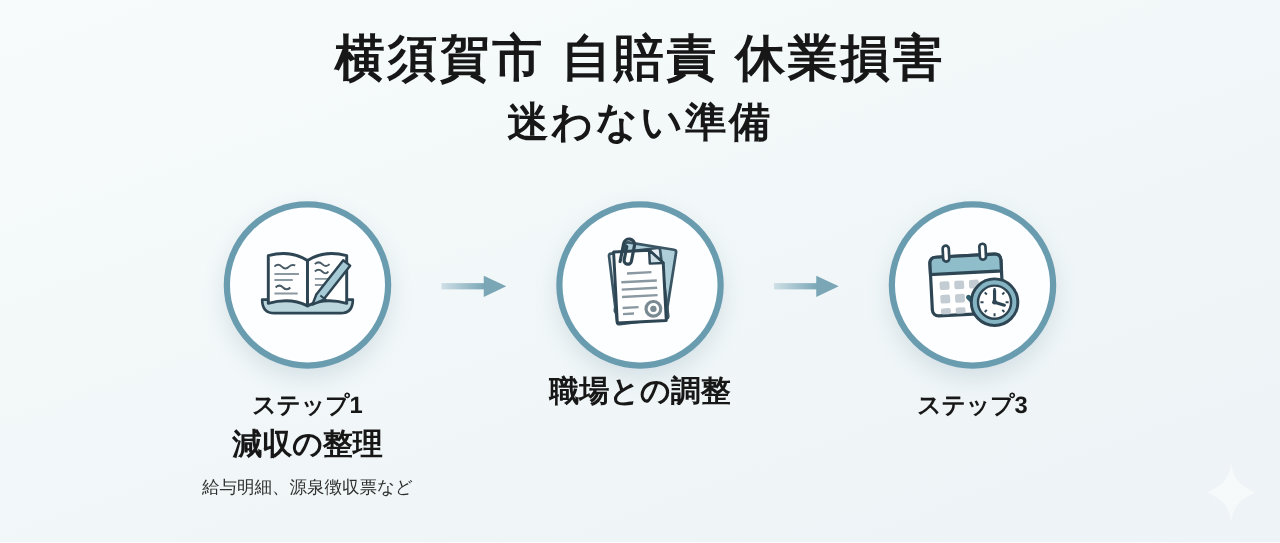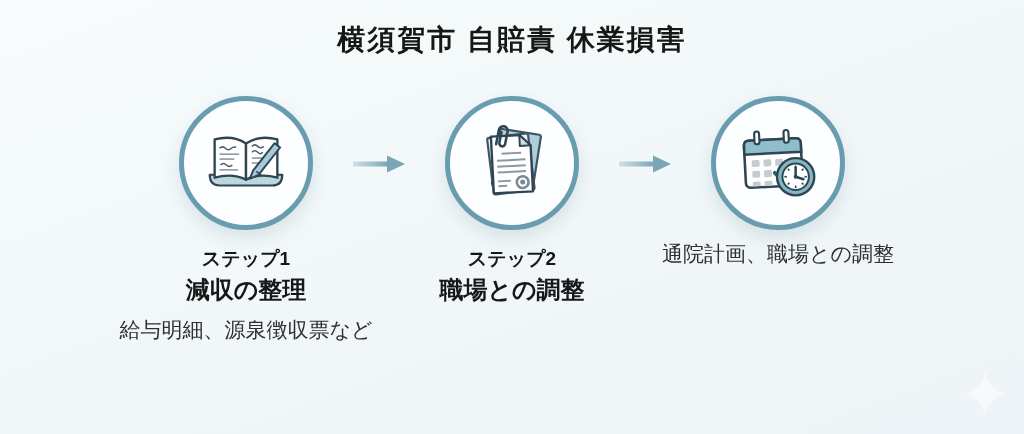--- a/index.html
+++ b/index.html
@@ -26,21 +26,21 @@
     position:relative;
     width:1024px;height:434px;
     background:linear-gradient(160deg,#f7fbfc 0%,#f1f7f8 55%,#edf3f6 100%);
     overflow:hidden;
   }
   .header{
     padding-top:24px;
     text-align:center;
   }
   .title{
-    font-size:28px;
+    font-size:40px;
     font-weight:800;
     letter-spacing:2px;
     line-height:1.15;
   }
   .subtitle{
     font-size:33px;
     font-weight:800;
     letter-spacing:2px;
     margin-top:6px;
   }
@@ -77,40 +77,41 @@
     font-weight:700;
   }
   .step-heading{
     margin-top:2px;
     font-size:24px;
     font-weight:800;
     text-align:center;
   }
   .step-desc{
     margin-top:10px;
-    font-size:21px;
+    font-size:14px;
     font-weight:400;
     color:var(--muted-text);
     white-space:nowrap;
   }
   .sparkle{
     position:absolute;
     left:966px;top:371px;
     width:38px;height:46px;
     opacity:.55;
     filter:blur(.6px);
   }
 </style>
 </head>
 <body>
 
 <div class="canvas">
 
   <div class="header">
     <div class="title">横須賀市 自賠責 休業損害</div>
+    <div class="subtitle">迷わない準備</div>
   </div>
 
   <div class="steps-row">
 
     <div class="step-col">
       <div class="circle">
         <svg viewBox="0 0 100 100" aria-hidden="true">
           <path d="M13 62 L87 62 Q87 73 77 73 L23 73 Q13 73 13 62 Z" fill="#bcd6de" stroke="#2e4654" stroke-width="2.2" stroke-linejoin="round"></path>
           <path d="M50 30 Q36 21 18 26 L18 65 Q36 60 50 67 Z" fill="#ffffff" stroke="#2e4654" stroke-width="2.4" stroke-linejoin="round"></path>
           <path d="M50 30 Q64 21 82 26 L82 65 Q64 60 50 67 Z" fill="#ffffff" stroke="#2e4654" stroke-width="2.4" stroke-linejoin="round"></path>
@@ -165,21 +166,20 @@
             <line x1="35" y1="68" x2="48" y2="68" stroke="#8a98a1" stroke-width="2"></line>
             <line x1="35" y1="73" x2="44" y2="73" stroke="#8a98a1" stroke-width="2"></line>
             <circle cx="60" cy="70" r="6" fill="none" stroke="#7a8a93" stroke-width="2.6"></circle>
             <circle cx="60" cy="70" r="2.6" fill="#7a8a93"></circle>
             <g transform="rotate(14 40 22)">
               <path d="M37 31 V16 a4.5 4.5 0 0 1 9 0 V29 a3 3 0 0 1 -6 0 V18" fill="none" stroke="#2e4654" stroke-width="2.6" stroke-linecap="round"></path>
             </g>
           </g>
         </svg>
       </div>
-      <div class="step-label">ステップ2</div>
       <div class="step-heading">職場との調整</div>
     </div>
 
     <div class="arrow-wrap">
       <svg width="52" height="20" viewBox="0 0 52 20" aria-hidden="true">
         <defs>
           <linearGradient id="ag2" x1="0" y1="0" x2="1" y2="0">
             <stop offset="0" stop-color="#cfe0e6"></stop>
             <stop offset="1" stop-color="#7aa6b6"></stop>
           </linearGradient>
@@ -219,21 +219,21 @@
             <line x1="60" y1="56" x2="61.7" y2="57.7"></line>
             <line x1="76" y1="56" x2="74.3" y2="57.7"></line>
             <line x1="60" y1="72" x2="61.7" y2="70.3"></line>
             <line x1="76" y1="72" x2="74.3" y2="70.3"></line>
           </g>
           <line x1="68" y1="64" x2="68" y2="54.5" stroke="#2e4654" stroke-width="2.6" stroke-linecap="round"></line>
           <line x1="68" y1="64" x2="76" y2="66.5" stroke="#2e4654" stroke-width="2.6" stroke-linecap="round"></line>
           <circle cx="68" cy="64" r="2" fill="#2e4654"></circle>
         </svg>
       </div>
-      <div class="step-desc">通院計画、職場との調整</div>
+      <div class="step-label">ステップ3</div>
     </div>
 
   </div>
 
   <svg class="sparkle" viewBox="0 0 36 44" aria-hidden="true">
     <path d="M18 0 C20 12 24 16 36 22 C24 28 20 32 18 44 C16 32 12 28 0 22 C12 16 16 12 18 0 Z" fill="#ffffff"></path>
   </svg>
 
 </div>
 

